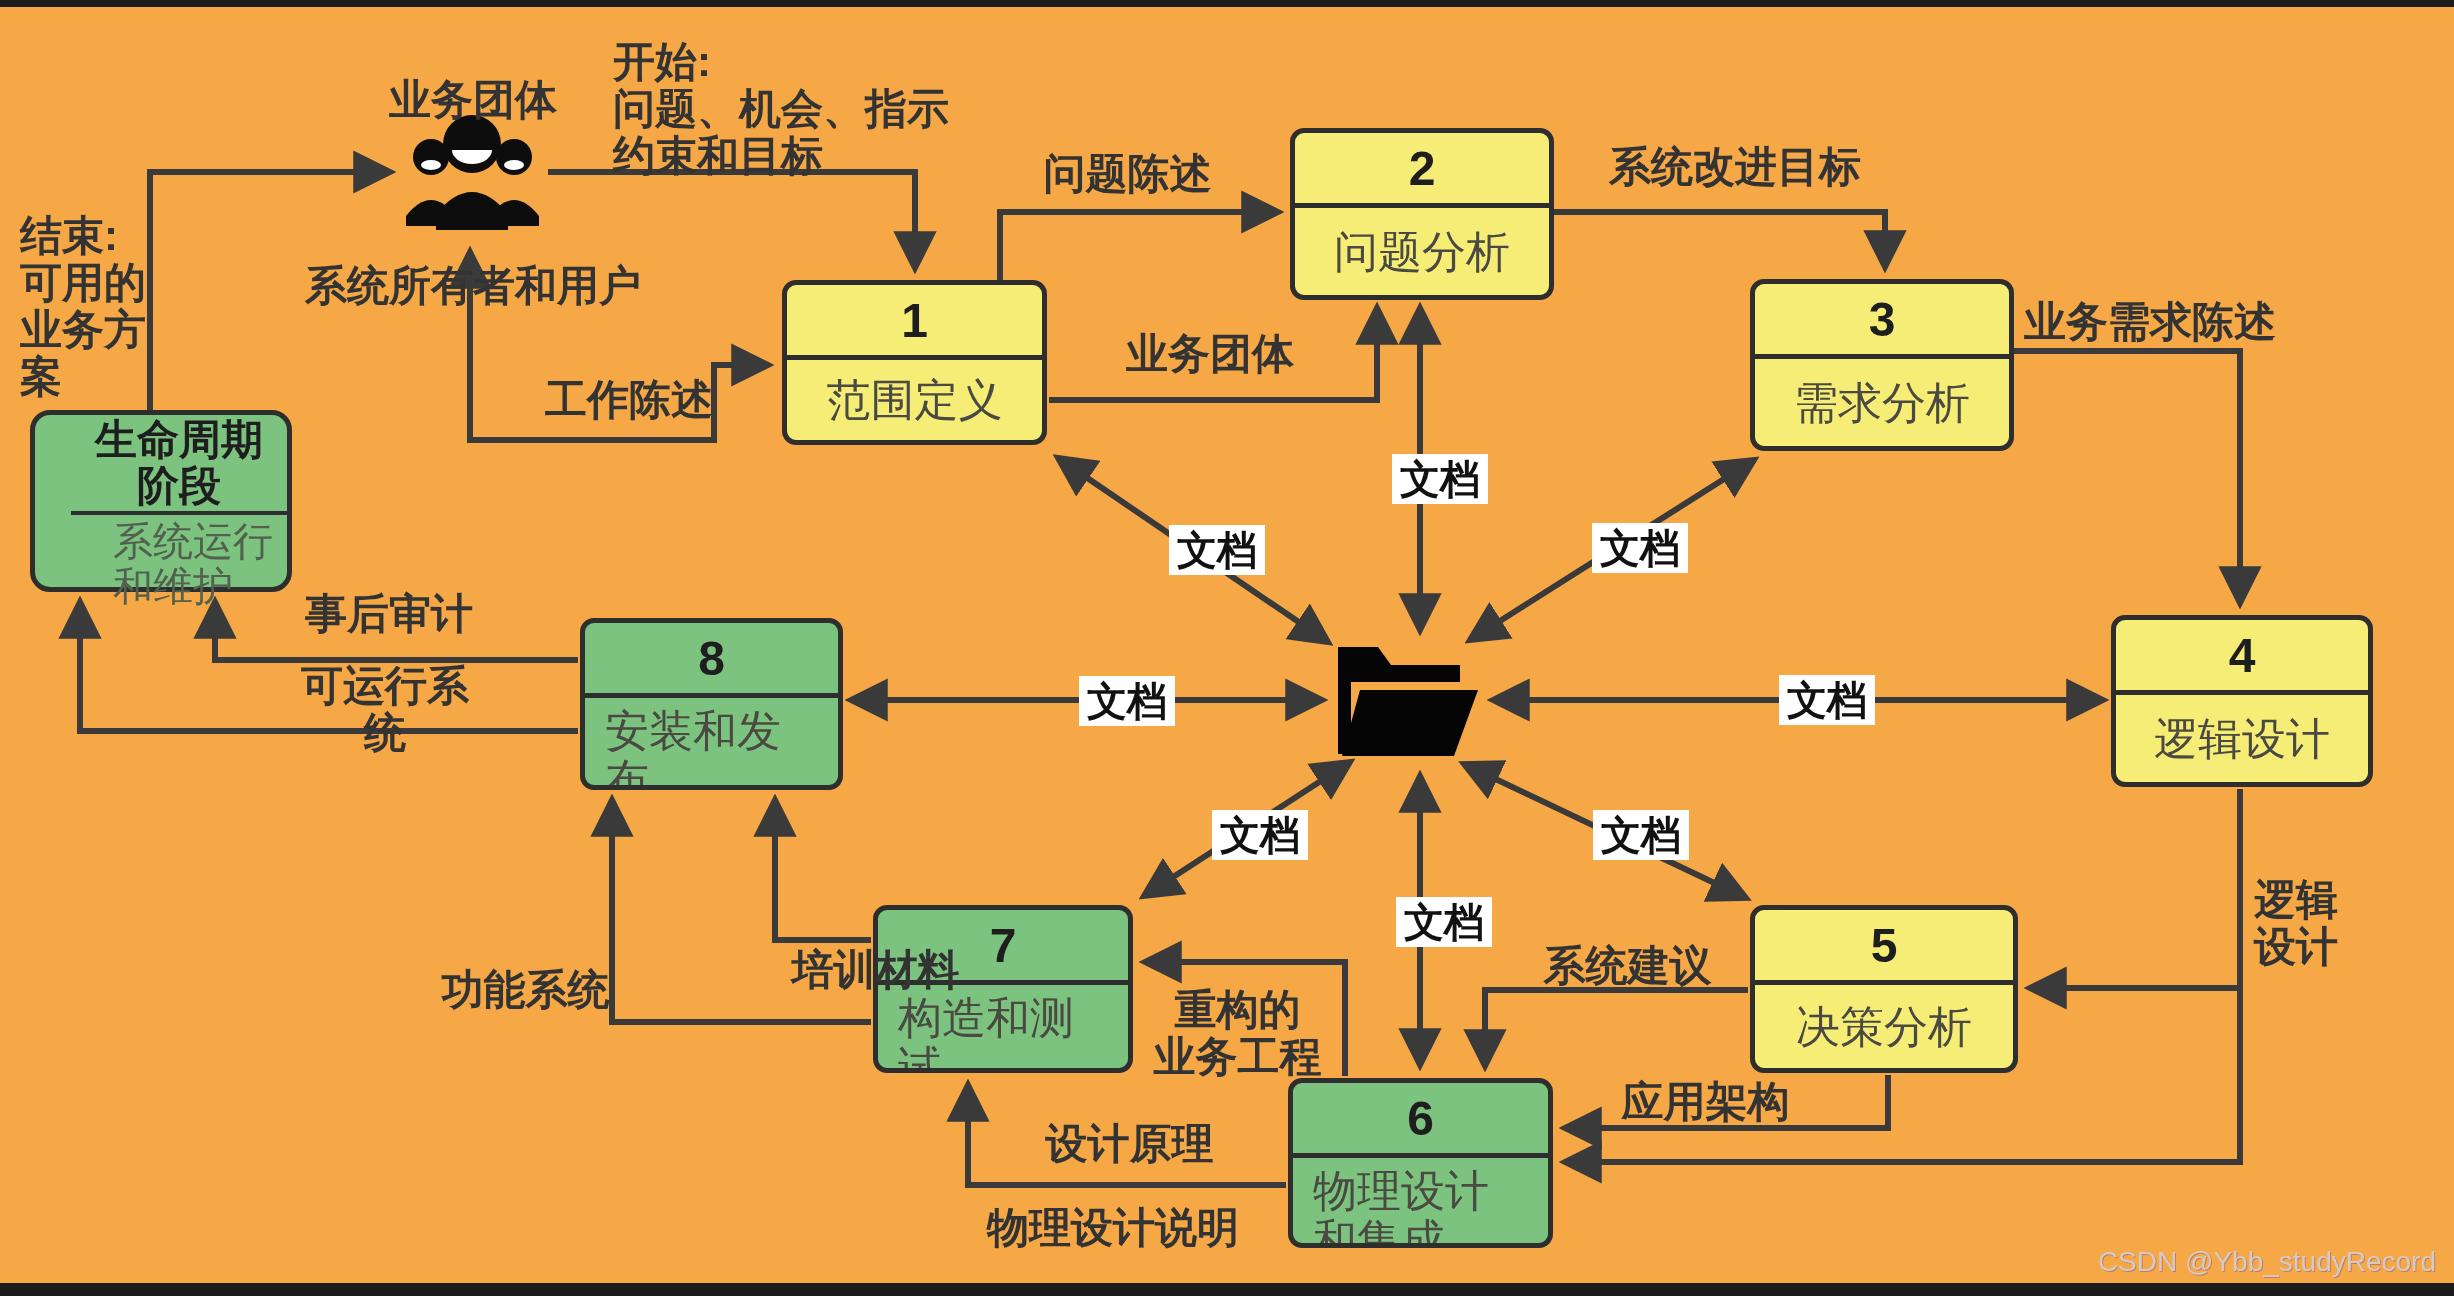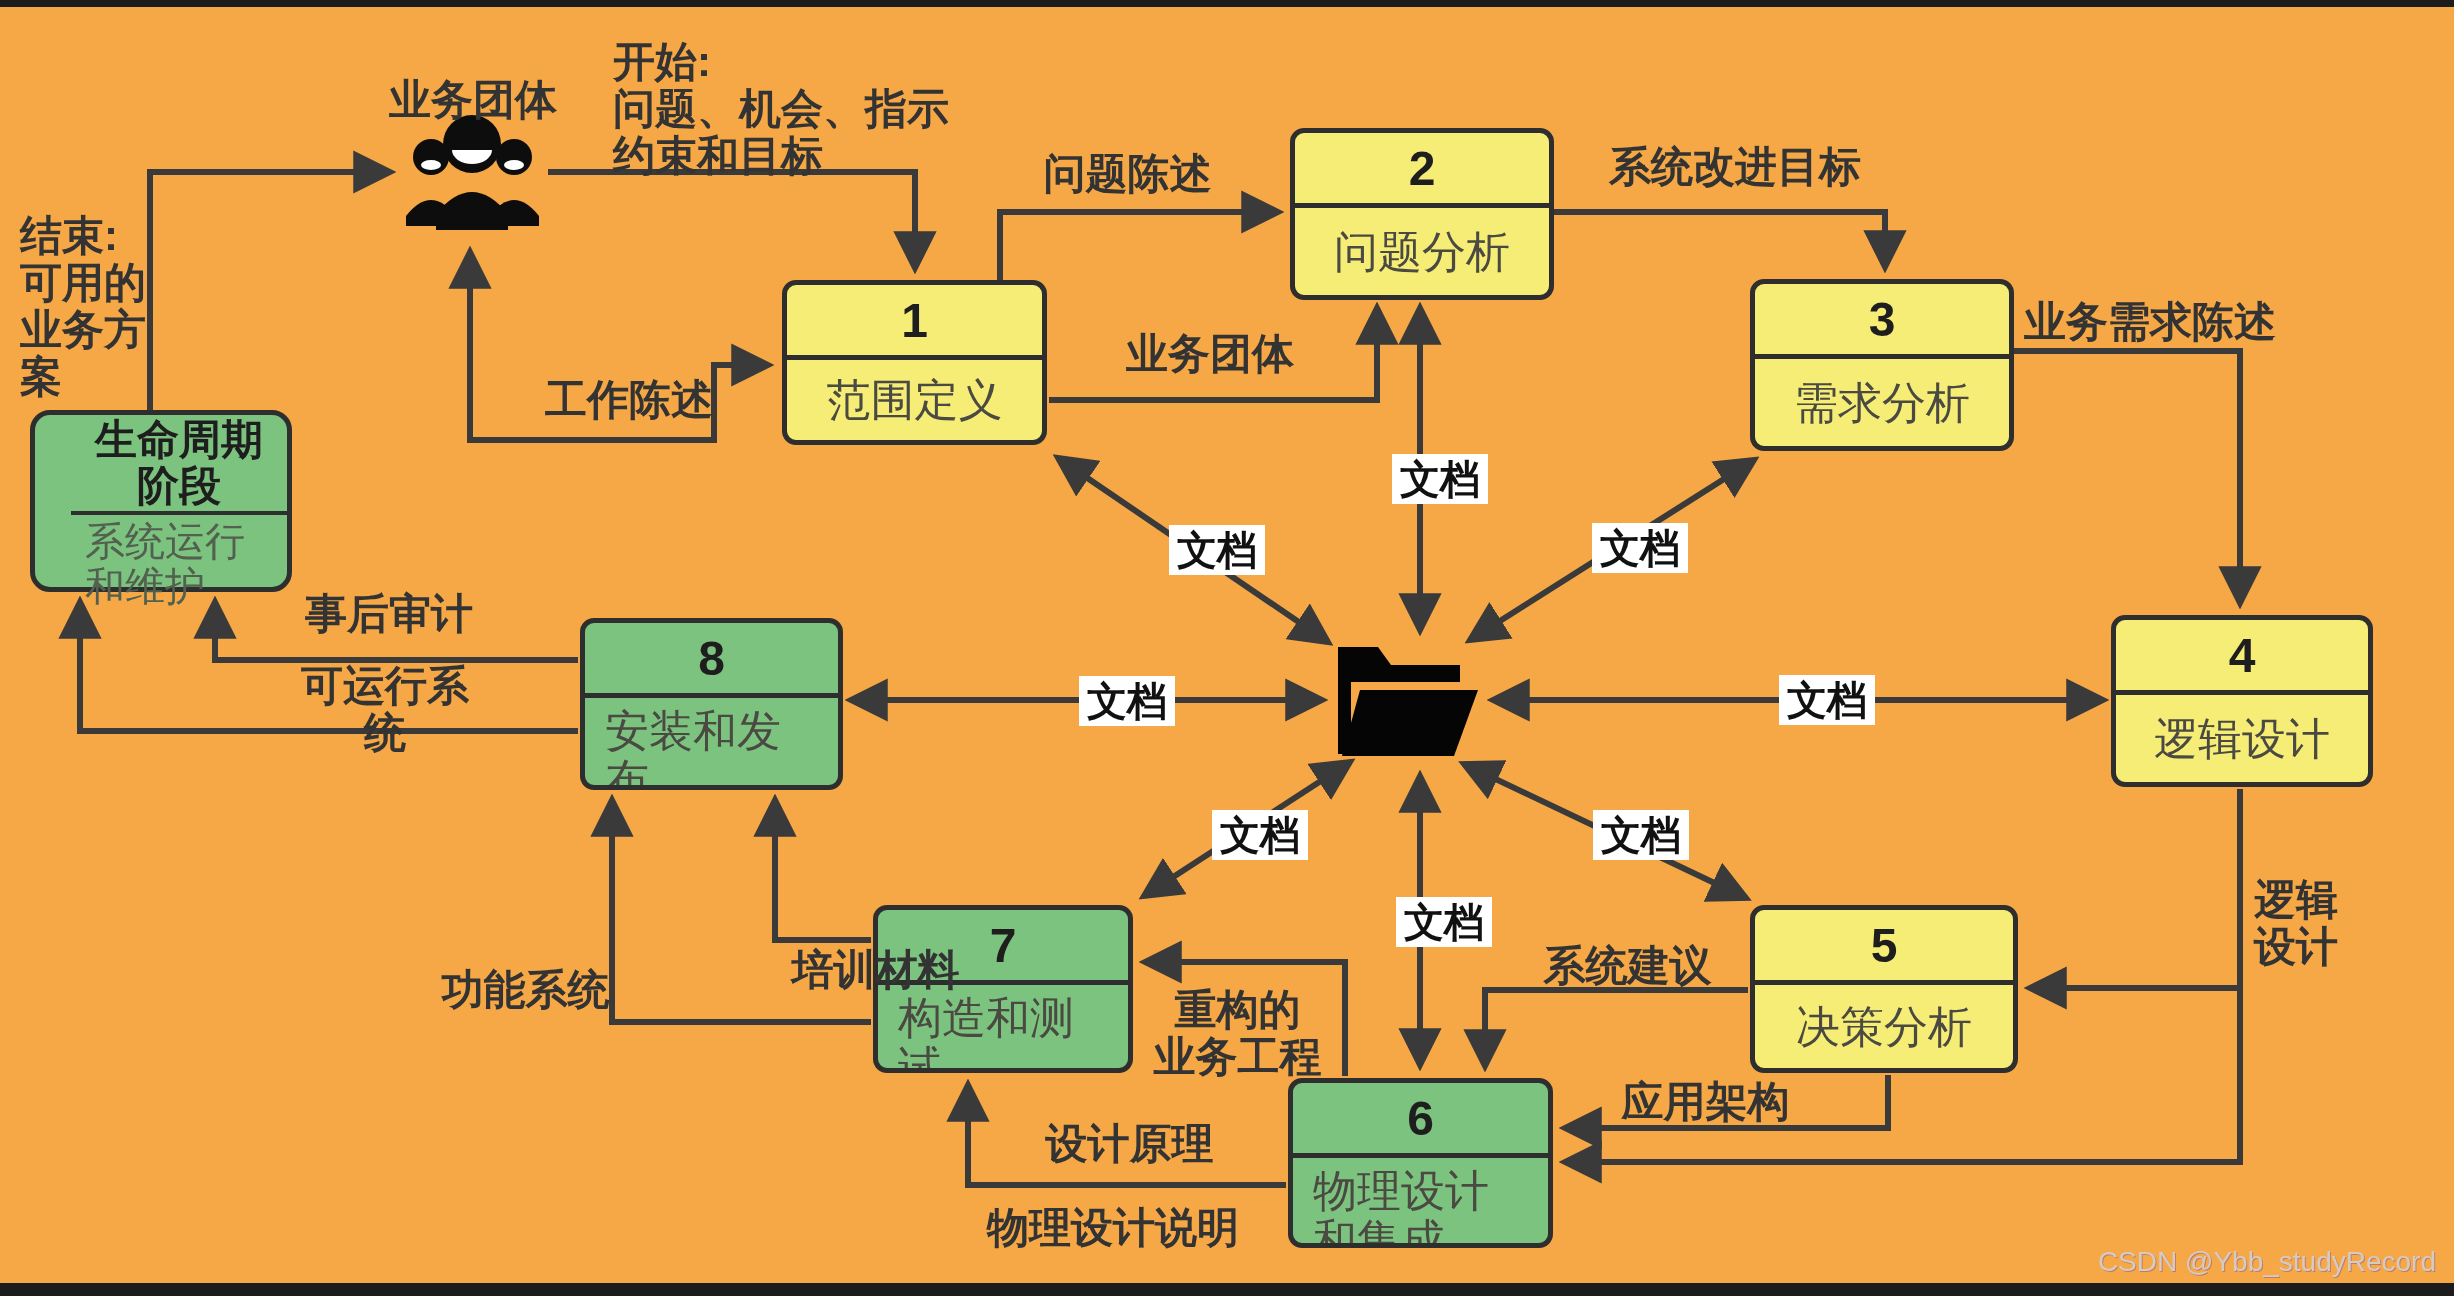--- a/index.html
+++ b/index.html
@@ -36,20 +36,21 @@
     display:flex; flex-direction:column;padding-left:36px;
   }
   #lifecycle-box .hdr{
     flex:0 0 96px; display:flex; align-items:center; justify-content:center;
     font-weight:bold; font-size:42px; color:#1e1e1e; text-align:center;
     white-space:pre-line; line-height:1.1; border-bottom:4px solid #2e2e2e;
   }
   #lifecycle-box .bdy{
     flex:1; font-size:40px; color:#52604f; white-space:pre-line; line-height:1.12;
     padding:4px 0 0 14px;
+    margin-left:28px;
   }
   .lbl{
     position:absolute; z-index:3; font-weight:bold; font-size:42px; color:#333;
     white-space:pre-line; line-height:1.12; text-align:center;
   }
   .lbl.tl{text-align:left;}
   .chip{
     position:absolute; z-index:3; background:#ffffff; color:#111;
     font-weight:bold; font-size:40px; padding:3px 8px; line-height:1.1;margin-left:20px;
   }
@@ -185,20 +186,21 @@
     <div class="hdr">生命周期
 阶段</div>
     <div class="bdy">系统运行
 和维护</div>
   </div>
 
   <div class="lbl tl" style="left:613px;top:38px;width:420px;">开始:
 问题、机会、指示
 约束和目标</div>
   <div class="lbl" style="left:373px;top:76px;width:200px;">业务团体</div>
+  <div class="lbl" style="left:283px;top:262px;width:380px;">系统所有者和用户</div>
   <div class="lbl" style="left:540px;top:376px;width:178px;">工作陈述</div>
   <div class="lbl tl" style="left:20px;top:212px;width:170px;">结束:
 可用的
 业务方
 案</div>
   <div class="lbl" style="left:1035px;top:150px;width:185px;">问题陈述</div>
   <div class="lbl" style="left:2005px;top:298px;width:290px;">业务需求陈述</div>
   <div class="lbl" style="left:1595px;top:143px;width:280px;">系统改进目标</div>
   <div class="lbl" style="left:1090px;top:330px;width:240px;">业务团体</div>
   <div class="lbl tl" style="left:2254px;top:876px;width:130px;">逻辑

